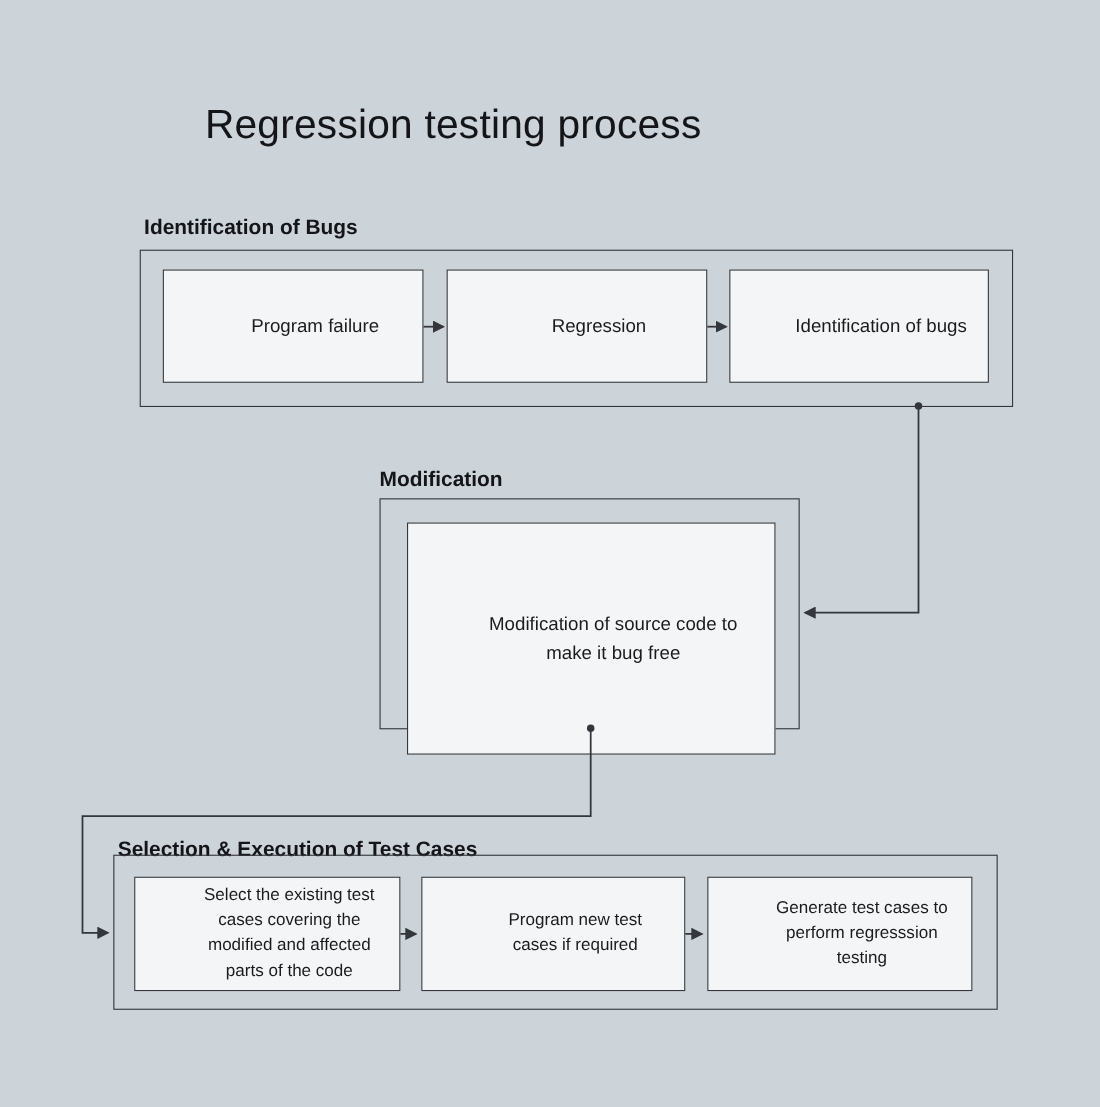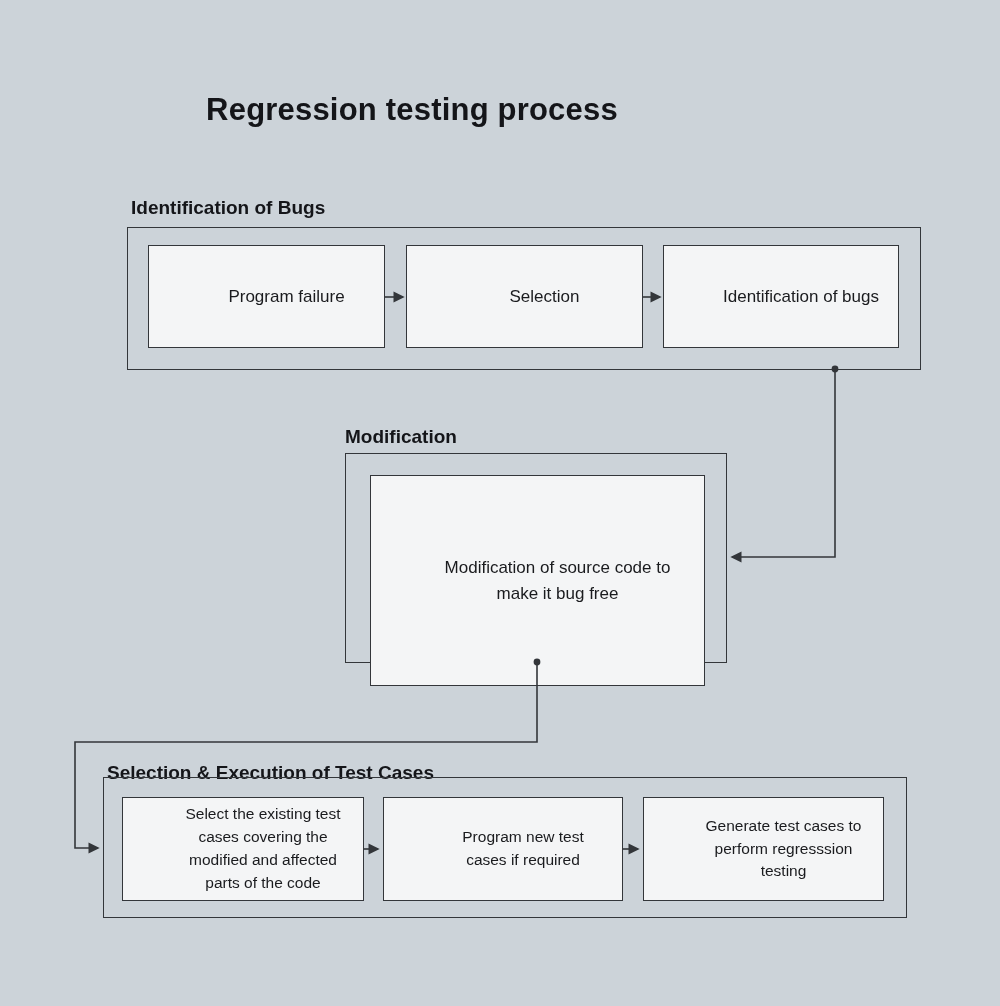--- a/index.html
+++ b/index.html
@@ -8,22 +8,22 @@
     font-family:"Liberation Sans", sans-serif;
     background:#ccd3d9;
     position:relative;
     overflow:hidden;
     color:#17181a;
   }
   .title {
     position:absolute;
     top:92px; left:0; width:824px;
     text-align:center;
-    font-size:31px;
-    font-weight:700;
+    font-size:37px;
+    font-weight:400;
     color:#141519;
     letter-spacing:0.2px;
   }
   .section-label {
     position:absolute;
     font-size:19px;
     font-weight:700;
     color:#141519;
   }
   .container {
@@ -61,21 +61,21 @@
 
   <div class="section-label" style="left:131px; top:197px;">Identification of Bugs</div>
 
   <div class="container" style="left:127px; top:227px; width:794px; height:143px;"></div>
 
   <div class="node fs17" style="left:148px; top:245px; width:237px; height:103px;">
     <span class="txt">Program failure</span>
   </div>
 
   <div class="node fs17" style="left:406px; top:245px; width:237px; height:103px;">
-    <span class="txt">Selection</span>
+    <span class="txt">Regression</span>
   </div>
 
   <div class="node fs17" style="left:663px; top:245px; width:236px; height:103px;">
     <span class="txt" style="max-width:160px;">Identification of bugs</span>
   </div>
 
   <div class="section-label" style="left:345px; top:426px;">Modification</div>
 
   <div class="container" style="left:345px; top:453px; width:382px; height:210px;"></div>
 

